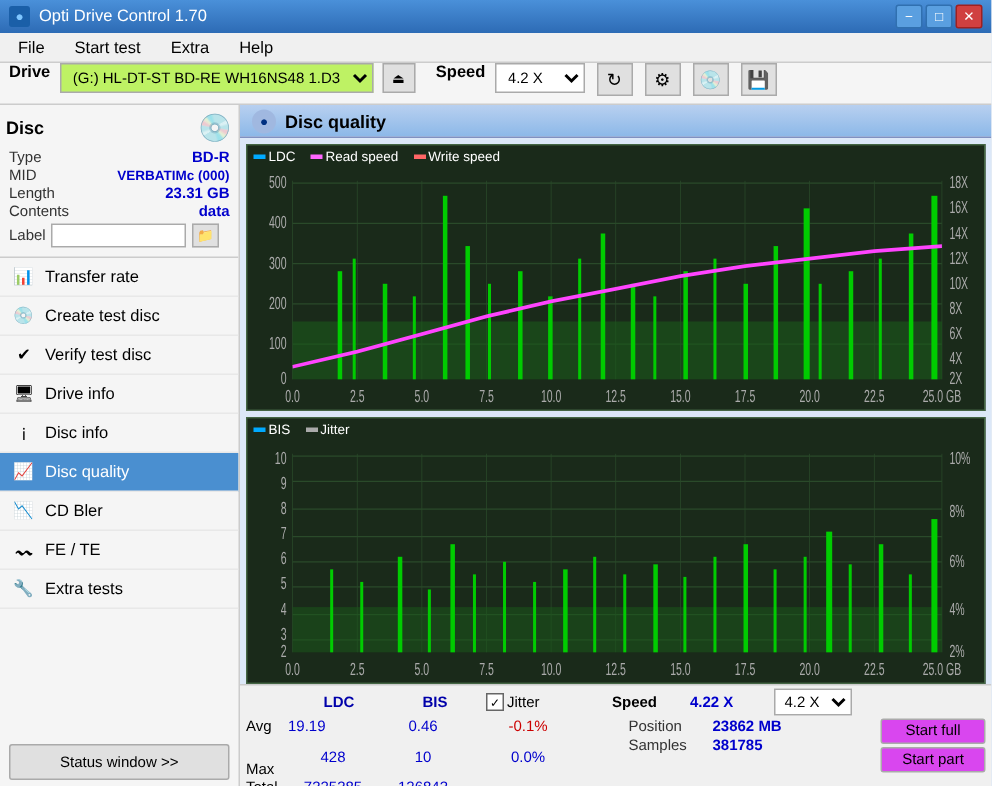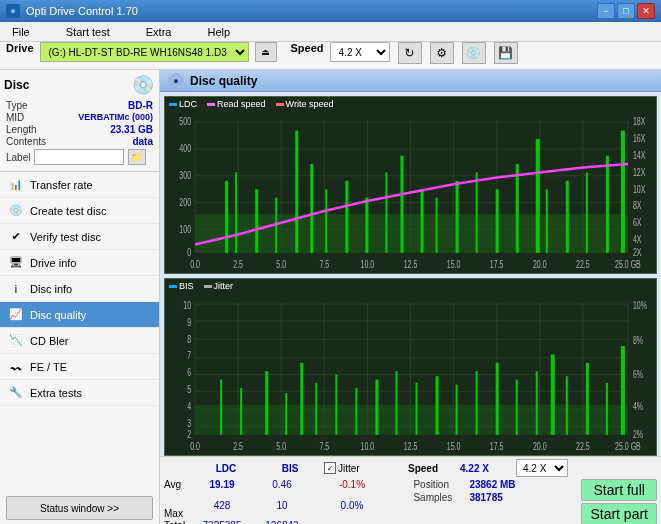--- a/index.html
+++ b/index.html
@@ -59,21 +59,21 @@
     .title-btn.close { background: #d04040; border-color: #a02020; }
 
     
     .menu-bar {
       background: #f0f0f0;
       border-bottom: 1px solid #ccc;
       height: 20px;
       display: flex;
       align-items: center;
       padding: 0 4px;
-      gap: 20px;
+      gap: 4px;
     }
     .menu-item {
       padding: 2px 8px;
       font-size: 11px;
       cursor: pointer;
       color: #000;
     }
 
     
     .drive-bar {
@@ -412,25 +412,25 @@
     .speed-pos-label { min-width: 52px; color: #333; }
     .speed-pos-value { color: #0000cc; font-weight: bold; }
 
     .buttons-area {
       display: flex;
       flex-direction: column;
       gap: 2px;
       padding-left: 4px;
     }
     .action-btn {
-      background: #86efac;
+      background: #d946ef;
       border: 1px solid #aaa;
       border-radius: 2px;
       padding: 2px 8px;
-      font-size: 14px;
+      font-size: 10px;
       cursor: pointer;
       text-align: center;
       min-width: 70px;
     }
 
     .speed-dropdown {
       background: white;
       border: 1px solid #aaa;
       font-size: 10px;
       padding: 1px 2px;
@@ -766,21 +766,21 @@
         </select>
         <div style="flex:1;"></div>
       </div>
 
       <div style="display:flex; align-items:flex-start; gap:4px;">
 
         <div style="flex:1;">
 
           <div style="display:flex; align-items:center; gap:0; margin-bottom:1px;">
             <div style="min-width:28px; font-size:10px;">Avg</div>
-            <div style="min-width:60px; text-align:center; font-size:10px; color:#0000cc;font-weight:bold;">19.19</div>
+            <div style="min-width:60px; text-align:left; font-size:10px; color:#0000cc;">19.19</div>
             <div style="min-width:60px; text-align:center; font-size:10px; color:#0000cc;">0.46</div>
             <div style="min-width:80px; text-align:center; font-size:10px; color:#cc0000;">-0.1%</div>
           </div>
 
           <div style="display:flex; align-items:center; gap:0; margin-bottom:1px;">
             <div style="min-width:28px; font-size:10px;margin-top:17px;">Max</div>
             <div style="min-width:60px; text-align:center; font-size:10px; color:#0000cc;">428</div>
             <div style="min-width:60px; text-align:center; font-size:10px; color:#0000cc;">10</div>
             <div style="min-width:80px; text-align:center; font-size:10px; color:#0000cc;">0.0%</div>
           </div>

